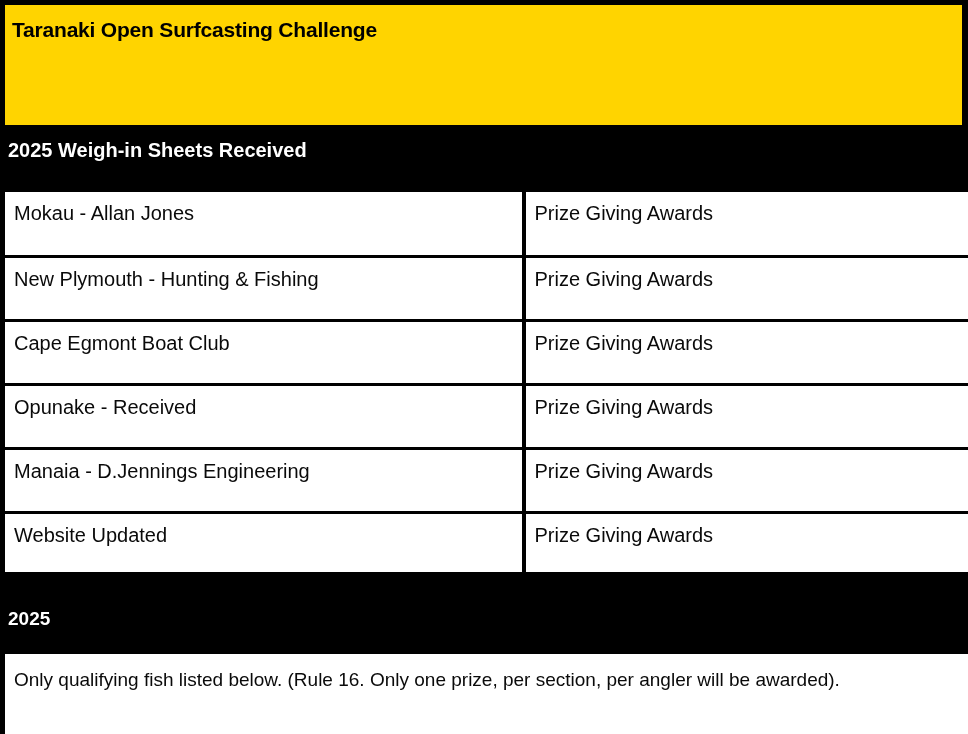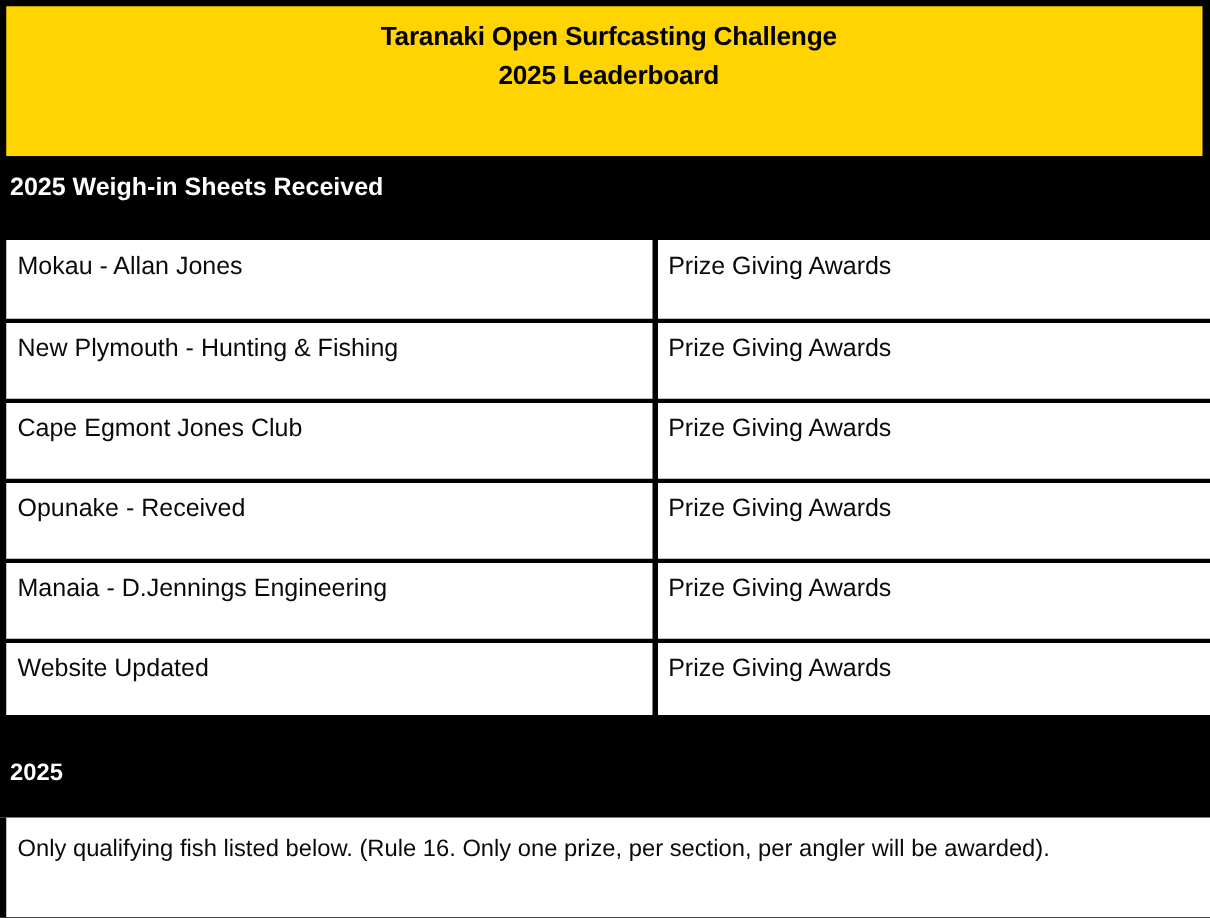--- a/index.html
+++ b/index.html
@@ -32,21 +32,20 @@
     box-sizing: border-box;
     padding: 9px 0 0 7px;
   }
   .title-line {
     color: #000000;
     font-weight: bold;
     font-size: 21px;
     line-height: 31px;
     letter-spacing: -0.2px;
     white-space: nowrap;
-    text-align: center;
   }
 
   
   .section-header {
     position: absolute;
     left: 0;
     width: 968px;
     background: #000000;
     color: #FFFFFF;
     font-weight: bold;
@@ -123,37 +122,36 @@
     line-height: 31px;
   }
 </style>
 </head>
 <body>
 
 <div class="page">
 
   <div class="title-banner">
     <div class="title-line">Taranaki Open Surfcasting Challenge</div>
-    <div class="title-line">2025 Leaderboard</div>
   </div>
 
   <div class="section-header weighin">2025 Weigh-in Sheets Received</div>
 
   <table class="sheets-table">
     <tbody>
       <tr>
         <td class="col-left">Mokau - Allan Jones</td>
         <td class="col-right">Prize Giving Awards</td>
       </tr>
       <tr>
         <td class="col-left">New Plymouth - Hunting &amp; Fishing</td>
         <td class="col-right">Prize Giving Awards</td>
       </tr>
       <tr>
-        <td class="col-left">Cape Egmont Jones Club</td>
+        <td class="col-left">Cape Egmont Boat Club</td>
         <td class="col-right">Prize Giving Awards</td>
       </tr>
       <tr>
         <td class="col-left">Opunake - Received</td>
         <td class="col-right">Prize Giving Awards</td>
       </tr>
       <tr>
         <td class="col-left">Manaia - D.Jennings Engineering</td>
         <td class="col-right">Prize Giving Awards</td>
       </tr>

